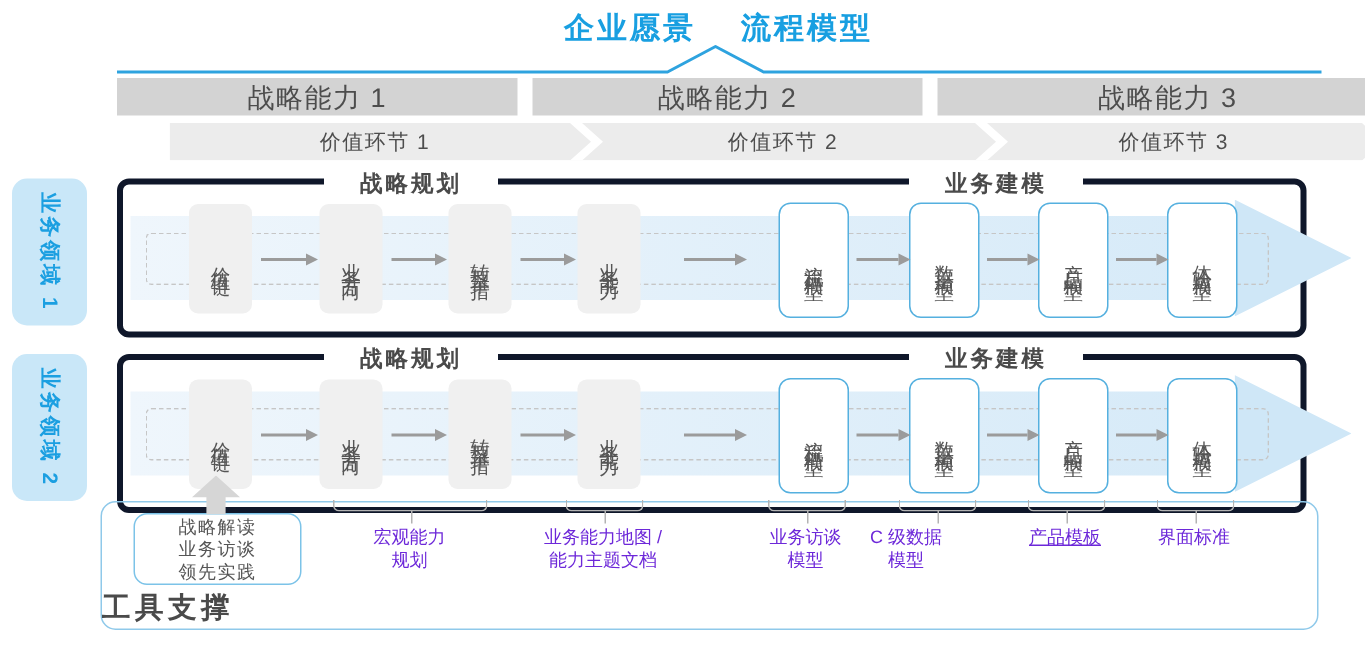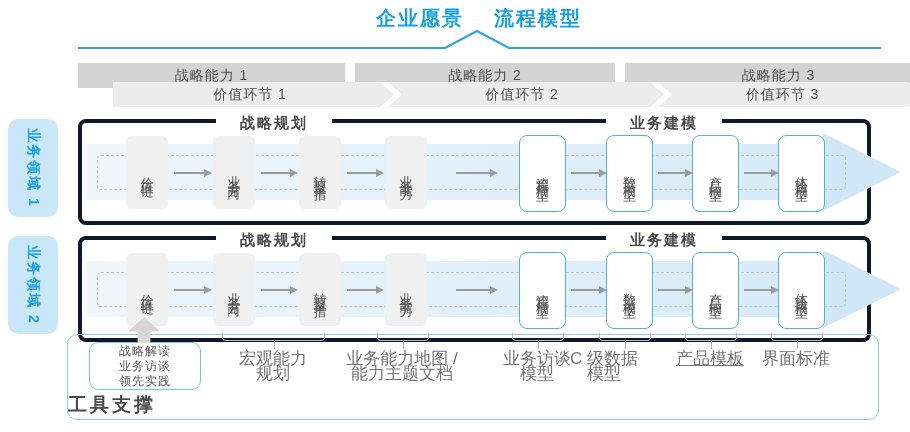--- a/index.html
+++ b/index.html
@@ -3,22 +3,22 @@
 <meta charset="utf-8">
 <style>
   html,body{margin:0;padding:0;background:#fff;}
   .stage{position:relative;width:910px;height:432px;background:#fff;overflow:hidden;
          font-family:"Liberation Sans","DejaVu Sans",sans-serif;}
   
   .top-title{position:absolute;left:0;right:0;top:5px;display:flex;justify-content:center;gap:30px;
              transform:translateX(24px);color:#189FE1;font-size:20px;font-weight:bold;letter-spacing:2px;}
   .divider{position:absolute;left:75px;top:28px;}
   
-  .capbar{position:absolute;top:63px;height:25px;background:#D3D3D3;display:flex;align-items:center;
-          justify-content:center;font-size:14px;color:#4D4D4D;letter-spacing:1px;}
+  .capbar{position:absolute;top:52px;height:25px;background:#D3D3D3;display:flex;align-items:center;
+          justify-content:center;font-size:18px;color:#4D4D4D;letter-spacing:1px;}
   
   .vstrip{position:absolute;left:78px;top:82px;width:809px;height:25px;background:#ECECEC;
           clip-path:polygon(0 0,795px 0,809px 50%,795px 100%,0 100%);margin-left:35px;}
   .chev{position:absolute;top:0;width:22px;height:25px;background:#fff;
         clip-path:polygon(0 0,8px 0,22px 50%,8px 100%,0 100%,14px 50%);}
   .vlabel{position:absolute;top:0;height:25px;display:flex;align-items:center;justify-content:center;
           font-size:14px;color:#4D4D4D;letter-spacing:1px;}
   
   .tab{position:absolute;left:8px;width:50px;background:#C9E7F8;border-radius:10px;
        display:flex;align-items:center;justify-content:center;}
@@ -52,21 +52,21 @@
   .inputsbox{position:absolute;left:21px;top:7px;width:110px;height:46px;background:#fff;
              border:1px solid #7CC3E8;border-radius:9px;display:flex;align-items:center;justify-content:center;
              text-align:center;font-size:12px;line-height:15px;color:#555;white-space:pre-line;letter-spacing:1px;}
   .tooltitle{position:absolute;left:0;right:0;top:57px;text-align:left;font-size:19px;
              font-weight:bold;color:#4A4A4A;letter-spacing:3px;}
   
   .brk{position:absolute;top:333px;height:7px;z-index:5;border-left:1px solid #B3B3B3;
        border-right:1px solid #B3B3B3;border-bottom:1px solid #B3B3B3;border-radius:0 0 4px 4px;}
   .brk::after{content:"";position:absolute;left:50%;bottom:-9px;height:9px;border-left:1px solid #B3B3B3;}
   .note{position:absolute;top:351px;width:160px;transform:translateX(-80px);text-align:center;
-        font-size:17px;line-height:15px;color:#737373;white-space:pre-line;z-index:5;}
+        font-size:12px;line-height:15px;color:#6d28d9;white-space:pre-line;z-index:5;}
 </style>
 </head>
 <body>
 
 <div class="stage">
 
   <div class="top-title">
     <span>企业愿景</span>
     <span>流程模型</span>
   </div>

